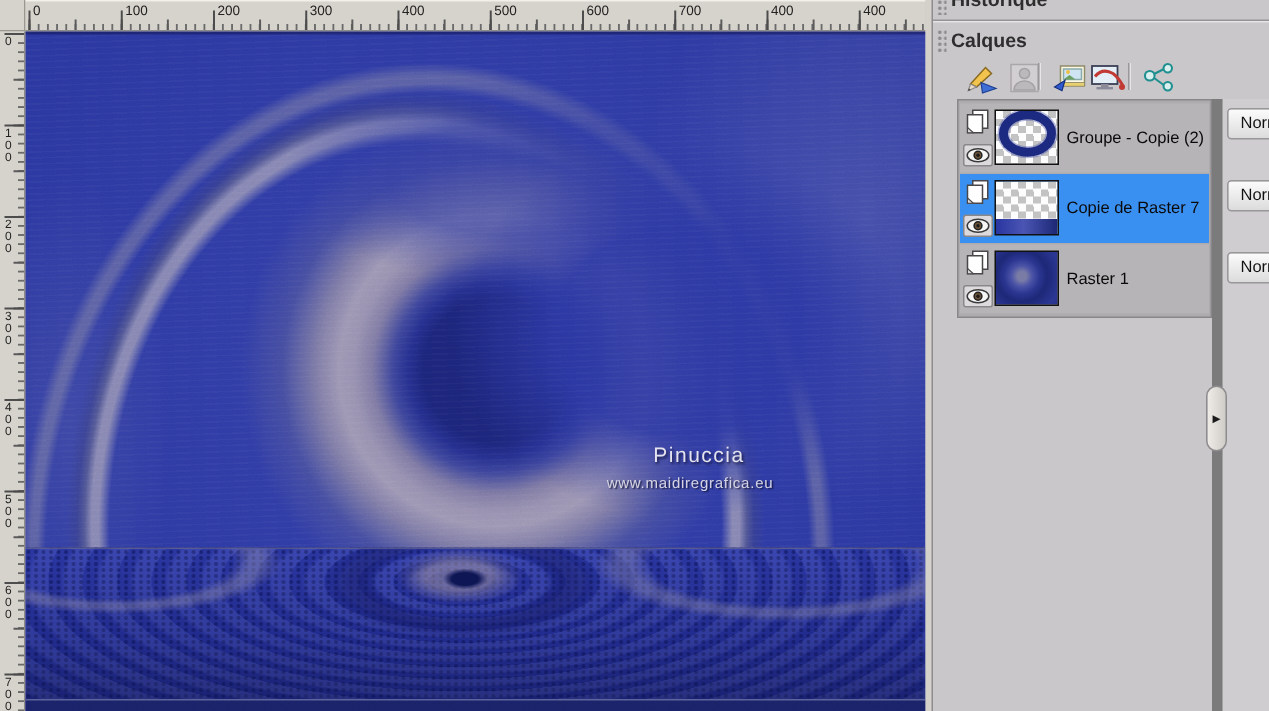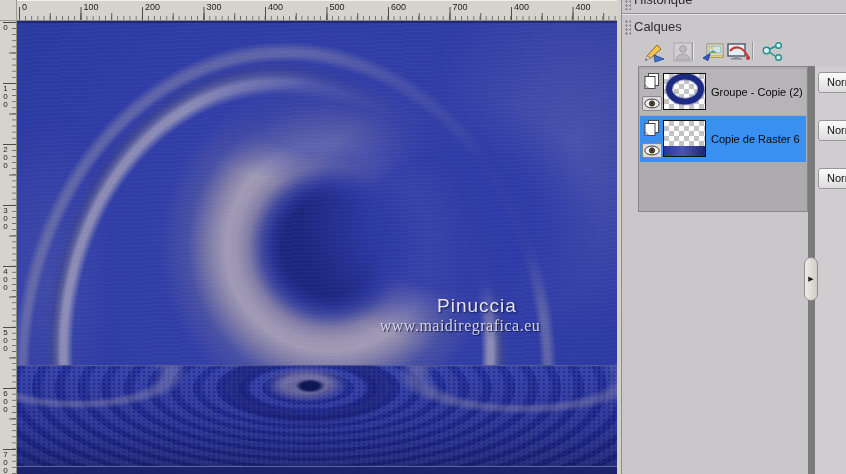--- a/index.html
+++ b/index.html
@@ -63,32 +63,32 @@
         radial-gradient(ellipse 170px 52px at 505px 10px, transparent 52%, rgba(140,136,170,.38) 60% 65%, transparent 74%),
         repeating-radial-gradient(ellipse 270px 95px at 291px 22px, rgba(210,210,235,.06) 0 11px, rgba(10,16,82,.14) 15px 23px),
         radial-gradient(circle at 2px 2px, rgba(12,18,80,.55) 0 1px, transparent 1.6px),
         linear-gradient(#2e3aa8, #242e90 55%, #1b2472 92%, #1a2268);
       background-size:auto,auto,auto,auto,auto,auto,5px 4px,100% 100%;
       border-top:1px solid rgba(130,130,175,.5); }
   .cv-bottomband { position:absolute; left:0; right:0; bottom:0; height:8px;
       background:#1a2266; border-top:1px solid rgba(190,190,225,.4); }
   .cv-topline { position:absolute; left:0; right:0; top:0; height:2px; background:rgba(10,14,60,.45); }
   .cv-grain { position:absolute; inset:0; mix-blend-mode:overlay; opacity:.5; pointer-events:none; }
-  .wm-title { position:absolute; left:460px; top:274px; transform:translateX(-50%);
-      color:#e3e2ee; font-size:19px; letter-spacing:1px;
+  .wm-title { position:absolute; left:449px; top:274px; transform:translateX(-50%);
+      color:#e3e2ee; font-size:14px; letter-spacing:1px;
       text-shadow:1px 1px 2px rgba(0,0,25,.7); }
   .wm-url { position:absolute; left:443px; top:296px; transform:translateX(-50%);
-      color:#d5d4e4; font-size:16px; letter-spacing:.5px;
-      text-shadow:1px 1px 1px rgba(0,0,25,.7);font-family:Liberation Serif, serif; }
+      color:#d5d4e4; font-size:10px; letter-spacing:.5px;
+      text-shadow:1px 1px 1px rgba(0,0,25,.7); }
 
   
   .gap-strip { position:absolute; left:617px; top:0; width:5px; height:474px;
       background:#d4d1ca; border-right:1px solid #8f8c8f; }
   .panel { position:absolute; left:622px; top:0; width:224px; height:474px; background:#cac7ca; }
-  .panel-header { position:absolute; left:0; right:0; height:20px; cursor:pointer; }
+  .panel-header { position:absolute; left:0; right:0; height:20px; cursor:pointer;font-weight:bold; }
   .panel-title { position:absolute; left:12px; font-size:13px; color:#2e2e2e; }
   .grip { position:absolute; left:3px; width:6px;
       background-image:radial-gradient(circle at 1.5px 1.5px, #8f8c8f 0 1px, transparent 1.4px);
       background-size:4px 4px; }
   .hdr-sep { position:absolute; left:0; right:0; top:13px; height:2px;
       border-top:1px solid #969396; border-bottom:1px solid #e6e3e6; }
 
   .toolbar { position:absolute; left:0; top:38px; right:0; height:26px; }
   .tbtn { position:absolute; top:2px; width:26px; height:24px; border:1px solid transparent; border-radius:2px; }
   .tsep { position:absolute; top:4px; width:1px; height:18px; background:#9a979a; box-shadow:1px 0 0 #e8e5e8; }
@@ -276,23 +276,41 @@
         <span class="eye-btn">
           <svg width="16" height="11" viewBox="0 0 16 11">
             <ellipse cx="8" cy="5.5" rx="7.2" ry="4.4" fill="#f6f6f6" stroke="#3a3a3a"></ellipse>
             <circle cx="8" cy="5.5" r="2.6" fill="#6a5136" stroke="#222"></circle>
             <circle cx="8" cy="5.5" r="1.1" fill="#1a1a1a"></circle>
           </svg>
         </span>
         <span class="thumb checker">
           <span class="thumb-strip"></span>
         </span>
-        <span class="layer-label">Copie de Raster 6</span>
-      </div>
-
+        <span class="layer-label">Copie de Raster 7</span>
+      </div>
+
+      <div class="layer-row" style="top:96px;">
+        <span class="pages-ico">
+          <svg width="18" height="18" viewBox="0 0 18 18">
+            <rect x="5.5" y="1.5" width="10" height="12" fill="#fff" stroke="#4a474a"></rect>
+            <rect x="2" y="4.5" width="10" height="12" fill="#fff" stroke="#4a474a"></rect>
+            <polygon points="2,13 6,16.5 2,16.5" fill="#d8d5d8" stroke="#4a474a" stroke-width=".7"></polygon>
+          </svg>
+        </span>
+        <span class="eye-btn">
+          <svg width="16" height="11" viewBox="0 0 16 11">
+            <ellipse cx="8" cy="5.5" rx="7.2" ry="4.4" fill="#f6f6f6" stroke="#3a3a3a"></ellipse>
+            <circle cx="8" cy="5.5" r="2.6" fill="#6a5136" stroke="#222"></circle>
+            <circle cx="8" cy="5.5" r="1.1" fill="#1a1a1a"></circle>
+          </svg>
+        </span>
+        <span class="thumb thumb-swirl"></span>
+        <span class="layer-label">Raster 1</span>
+      </div>
     </div>
 
     <div class="right-zone"></div>
     <button class="blend-btn" style="top:72px;">Normal</button>
     <button class="blend-btn" style="top:120px;">Normal</button>
     <button class="blend-btn" style="top:168px;">Normal</button>
 
     <div class="splitter"></div>
     <div class="split-handle">
       <span class="split-arrow">▶</span>

